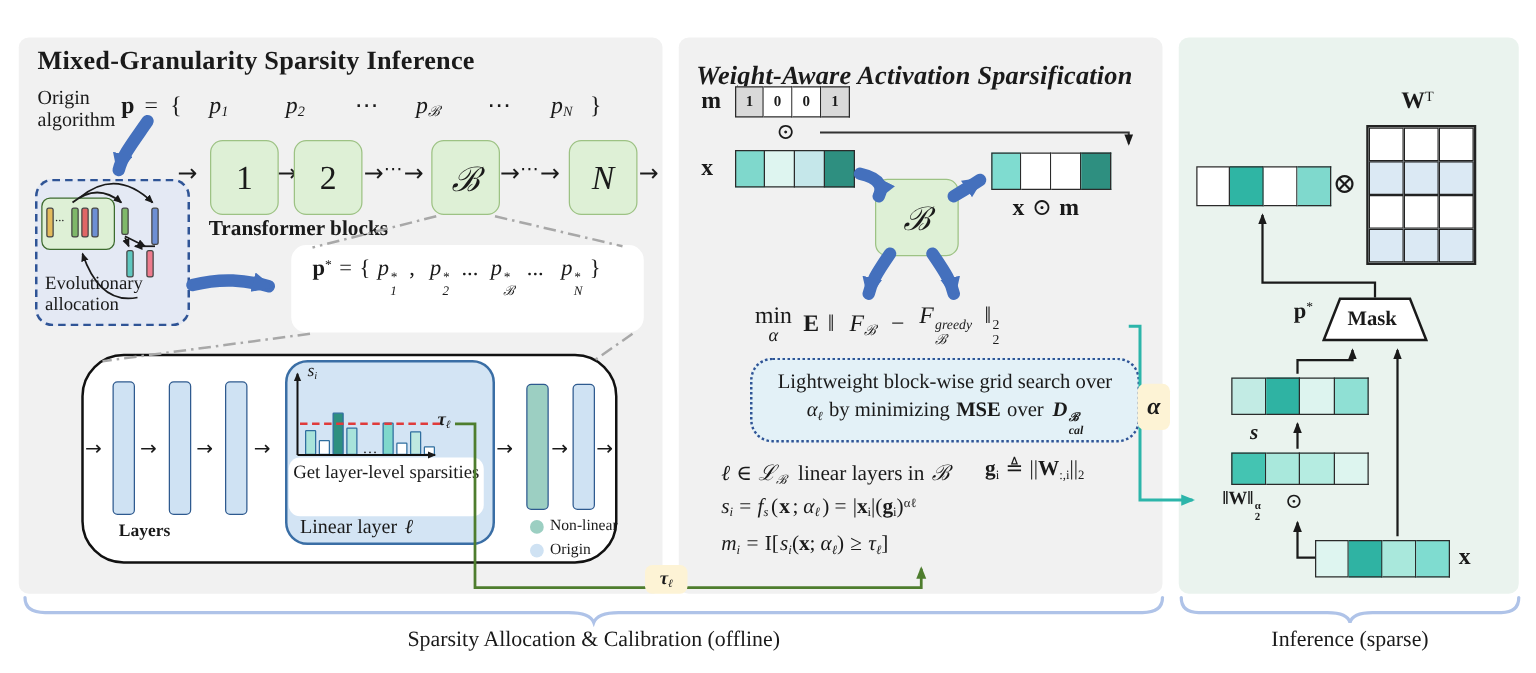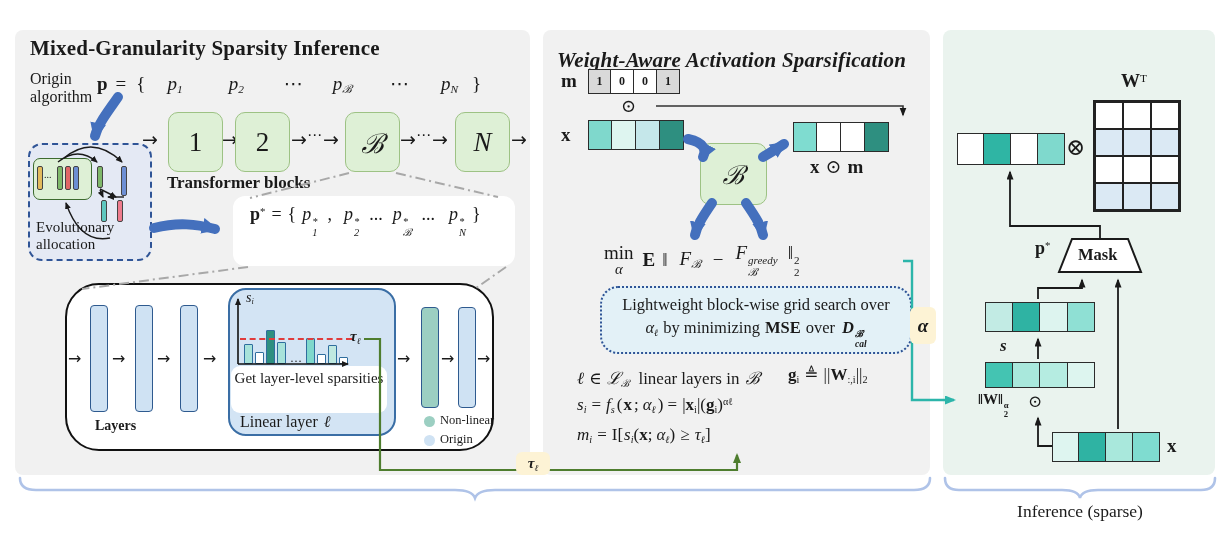--- a/index.html
+++ b/index.html
@@ -237,20 +237,21 @@
     </div>
   <div class="abs bd" style="left:1167px;top:435px;font-size:19px;">x</div>
 
   <div class="badge" style="left:516px;top:452px;width:34px;height:23px;font-size:15px;">
       <span class="tok"><span class="it bd">τ</span><span class="sub it">ℓ</span></span>
     </div>
   <div class="badge" style="left:910px;top:307px;width:26px;height:37px;font-size:19px;">
       <span class="tok"><span class="it bd">α</span></span>
     </div>
 
+  <div class="abs" style="left:475px;top:501px;transform:translateX(-50%);font-size:17.5px;">Sparsity Allocation &amp; Calibration (offline)</div>
   <div class="abs" style="left:1080px;top:501px;transform:translateX(-50%);font-size:17.5px;">Inference (sparse)</div>
 
   <svg id="overlay" width="1229" height="538" viewBox="0 0 1229 538">
     <defs>
       <marker id="mB" markerUnits="userSpaceOnUse" markerWidth="10" markerHeight="9" refX="7.5" refY="3.5" orient="auto">
           <path d="M0,0 L9,3.5 L0,7 Z" fill="#1a1a1a"></path>
         </marker>
       <marker id="mThin" markerUnits="userSpaceOnUse" markerWidth="8" markerHeight="8" refX="6" refY="3" orient="auto">
           <path d="M0,0 L7,3 L0,6 Z" fill="#1a1a1a"></path>
         </marker>

